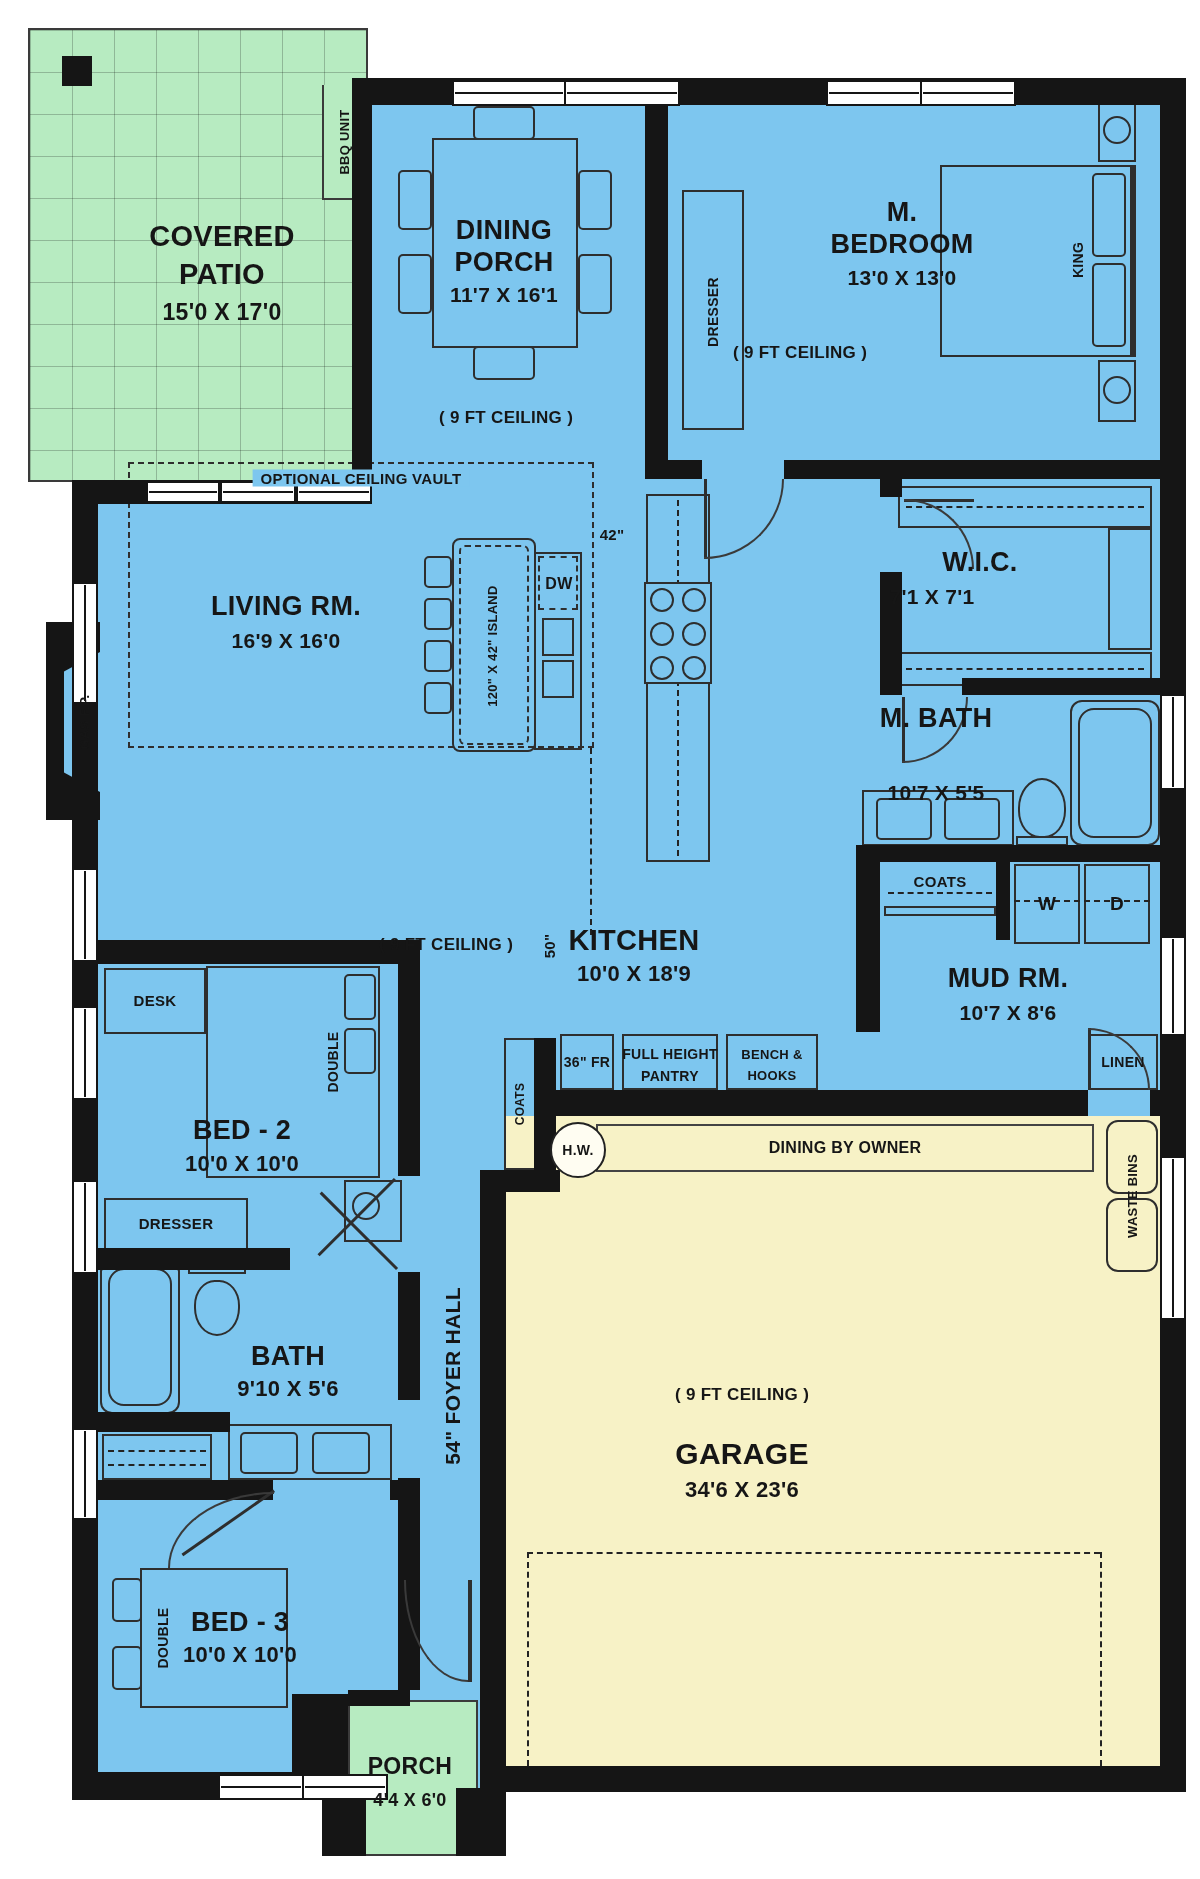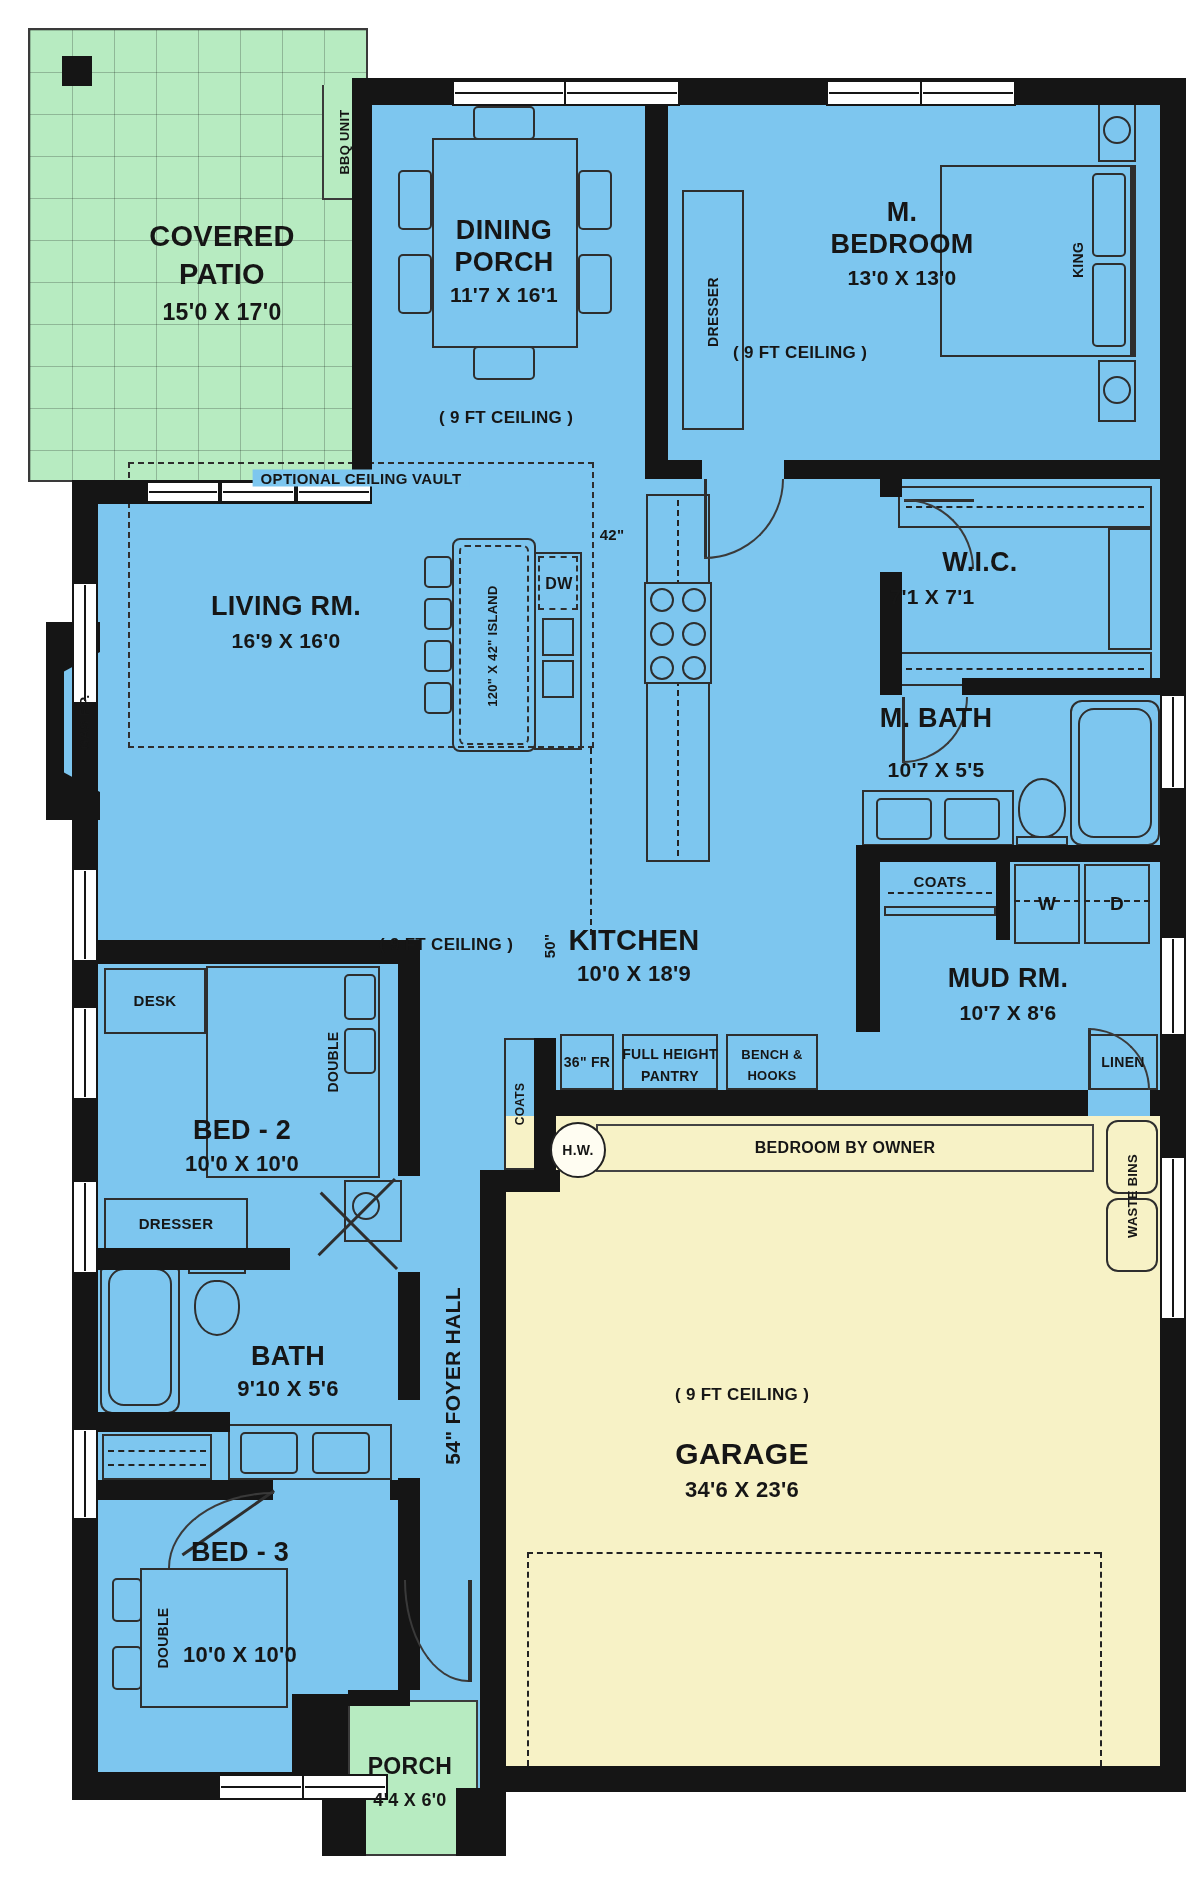--- a/index.html
+++ b/index.html
@@ -257,21 +257,21 @@
   <div class="lbl s27" style="left:902px;top:244px">BEDROOM</div>
   <div class="lbl s21" style="left:902px;top:277px">13'0 X 13'0</div>
   <div class="lbl s17" style="left:800px;top:352px">( 9 FT CEILING )</div>
   <div class="lbl v s14" style="left:1078px;top:260px">KING</div>
   <div class="lbl v s14" style="left:713px;top:312px">DRESSER</div>
 
   <div class="lbl s27" style="left:980px;top:562px">W.I.C.</div>
   <div class="lbl s21" style="left:932px;top:596px">7'1 X 7'1</div>
 
   <div class="lbl s27" style="left:936px;top:718px">M. BATH</div>
-  <div class="lbl s21" style="left:936px;top:769px">10'7 X 5'5</div>
+  <div class="lbl s21" style="left:936px;top:792px">10'7 X 5'5</div>
 
   <div class="lbl s27" style="left:286px;top:606px">LIVING RM.</div>
   <div class="lbl s21" style="left:286px;top:640px">16'9 X 16'0</div>
   <div class="lbl s15 bgblue" style="left:361px;top:478px">OPTIONAL CEILING VAULT</div>
   <div class="lbl v s13" style="left:84px;top:722px">GAS F.P.</div>
 
   <div class="lbl s17" style="left:446px;top:944px">( 9 FT CEILING )</div>
   <div class="lbl v s15" style="left:549px;top:946px">50"</div>
   <div class="lbl s29" style="left:634px;top:940px">KITCHEN</div>
   <div class="lbl s22" style="left:634px;top:974px">10'0 X 18'9</div>
@@ -288,35 +288,35 @@
   <div class="lbl v s12" style="left:520px;top:1104px">COATS</div>
   <div class="lbl s15" style="left:940px;top:881px">COATS</div>
   <div class="lbl s19" style="left:1047px;top:903px">W</div>
   <div class="lbl s19" style="left:1117px;top:903px">D</div>
   <div class="lbl s27" style="left:1008px;top:978px">MUD RM.</div>
   <div class="lbl s21" style="left:1008px;top:1012px">10'7 X 8'6</div>
 
   <div class="lbl s17" style="left:742px;top:1394px">( 9 FT CEILING )</div>
   <div class="lbl s30" style="left:742px;top:1454px">GARAGE</div>
   <div class="lbl s22" style="left:742px;top:1490px">34'6 X 23'6</div>
-  <div class="lbl s16" style="left:845px;top:1148px">BEDROOM BY OWNER</div>
+  <div class="lbl s16" style="left:845px;top:1148px">DINING BY OWNER</div>
   <div class="lbl s14" style="left:578px;top:1150px">H.W.</div>
   <div class="lbl v s13" style="left:1132px;top:1196px">WASTE BINS</div>
 
   <div class="lbl v s21" style="left:452px;top:1376px">54" FOYER HALL</div>
 
   <div class="lbl s27" style="left:242px;top:1130px">BED - 2</div>
   <div class="lbl s22" style="left:242px;top:1164px">10'0 X 10'0</div>
   <div class="lbl s15" style="left:155px;top:1000px">DESK</div>
   <div class="lbl v s14" style="left:333px;top:1062px">DOUBLE</div>
   <div class="lbl s15" style="left:176px;top:1223px">DRESSER</div>
 
   <div class="lbl s27" style="left:288px;top:1356px">BATH</div>
   <div class="lbl s22" style="left:288px;top:1389px">9'10 X 5'6</div>
 
-  <div class="lbl s27" style="left:240px;top:1552px">BED - 3</div>
+  <div class="lbl s27" style="left:240px;top:1622px">BED - 3</div>
   <div class="lbl s22" style="left:240px;top:1655px">10'0 X 10'0</div>
   <div class="lbl v s14" style="left:163px;top:1638px">DOUBLE</div>
 
   <div class="lbl s23" style="left:410px;top:1766px">PORCH</div>
   <div class="lbl s18" style="left:410px;top:1800px">4'4 X 6'0</div>
 
 </div>
 
 </body></html>

